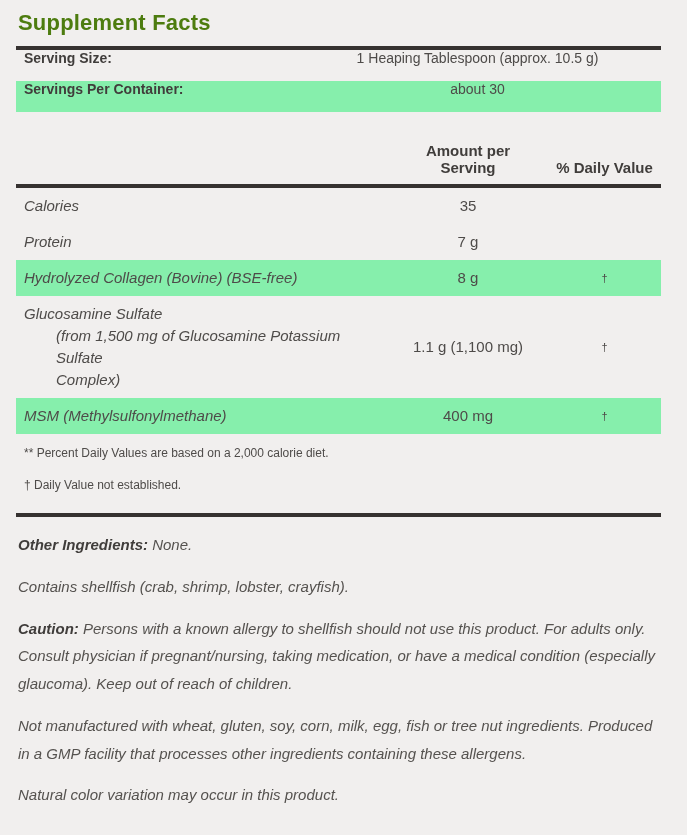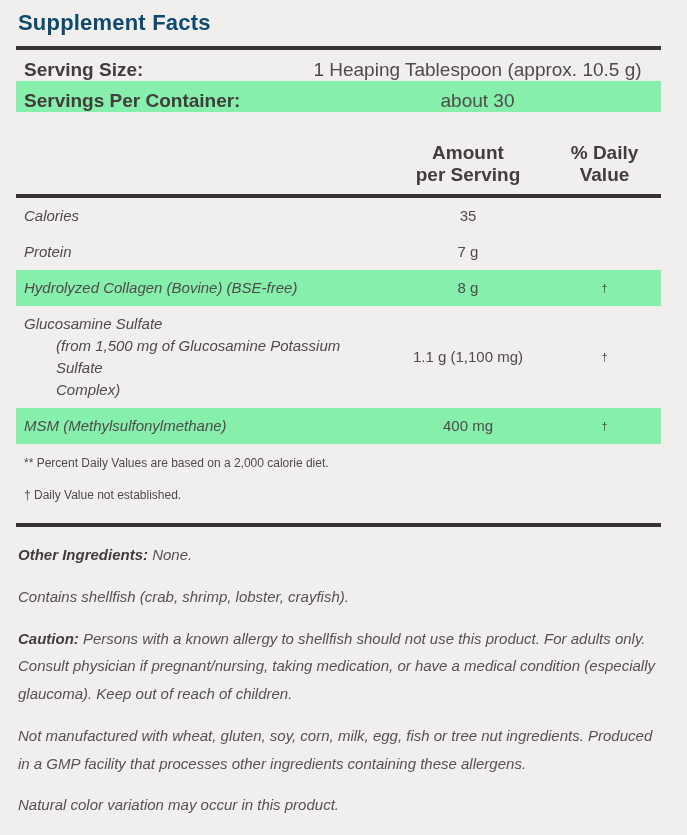--- a/index.html
+++ b/index.html
@@ -11,57 +11,57 @@
   }
   .page {
     width: 687px;
     min-height: 835px;
     box-sizing: border-box;
     padding: 8px 26px 18px 16px;
   }
   .title {
     font-size: 22px;
     font-weight: bold;
-    color: #0c4a6e;
+    color: #4d7c0f;
     margin: 2px 0 10px 2px;
     letter-spacing: 0.2px;
   }
   .rule {
     height: 4px;
     background: #363230;
     border: none;
     margin: 0;
   }
   
   .serving-row {
     display: flex;
-    align-items: flex-end;
+    align-items: flex-start;
     height: 31px;
-    font-size: 19px;
+    font-size: 14px;
     gap: 20px;
   }
   .serving-row .s-label {
     width: 250px;
     padding-left: 8px;
     font-weight: bold;
     color: #403d3b;
   }
   .serving-row .s-value {
     flex: 1;
     text-align: center;
   }
   .stripe { background: #86efac; }
 
   
   .table-header {
     display: flex;
     align-items: flex-end;
     margin-top: 30px;
     padding-bottom: 8px;
-    font-size: 19px;
+    font-size: 15px;
     font-weight: bold;
     color: #403d3b;
   }
   .col-name { flex: 1; padding-left: 8px; font-style: italic; }
   .col-amount { width: 160px; text-align: center; }
   .col-dv { width: 113px; text-align: center; }
   .table-header .col-amount span {
     display: inline-block;
     max-width: 105px;
   }

